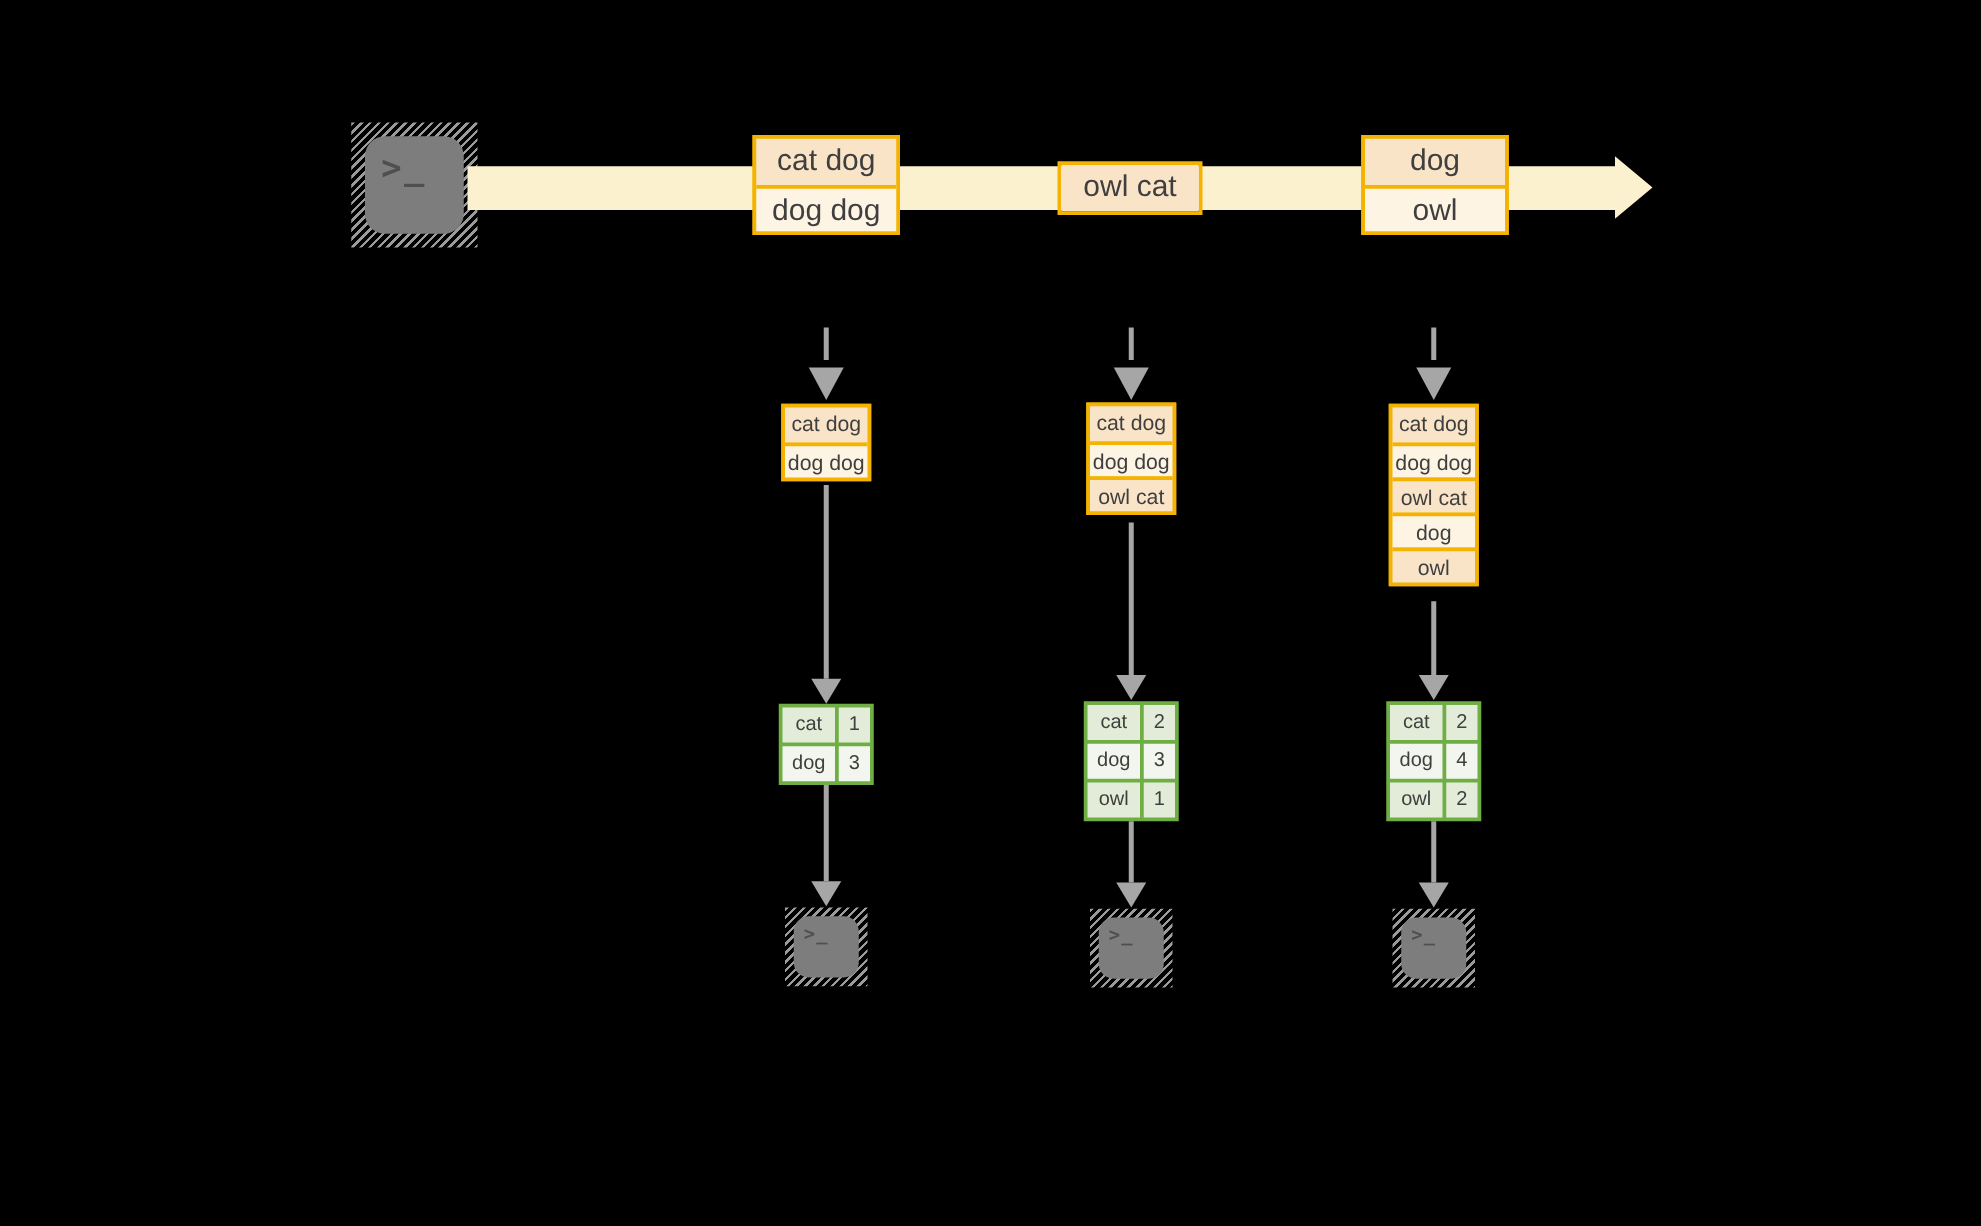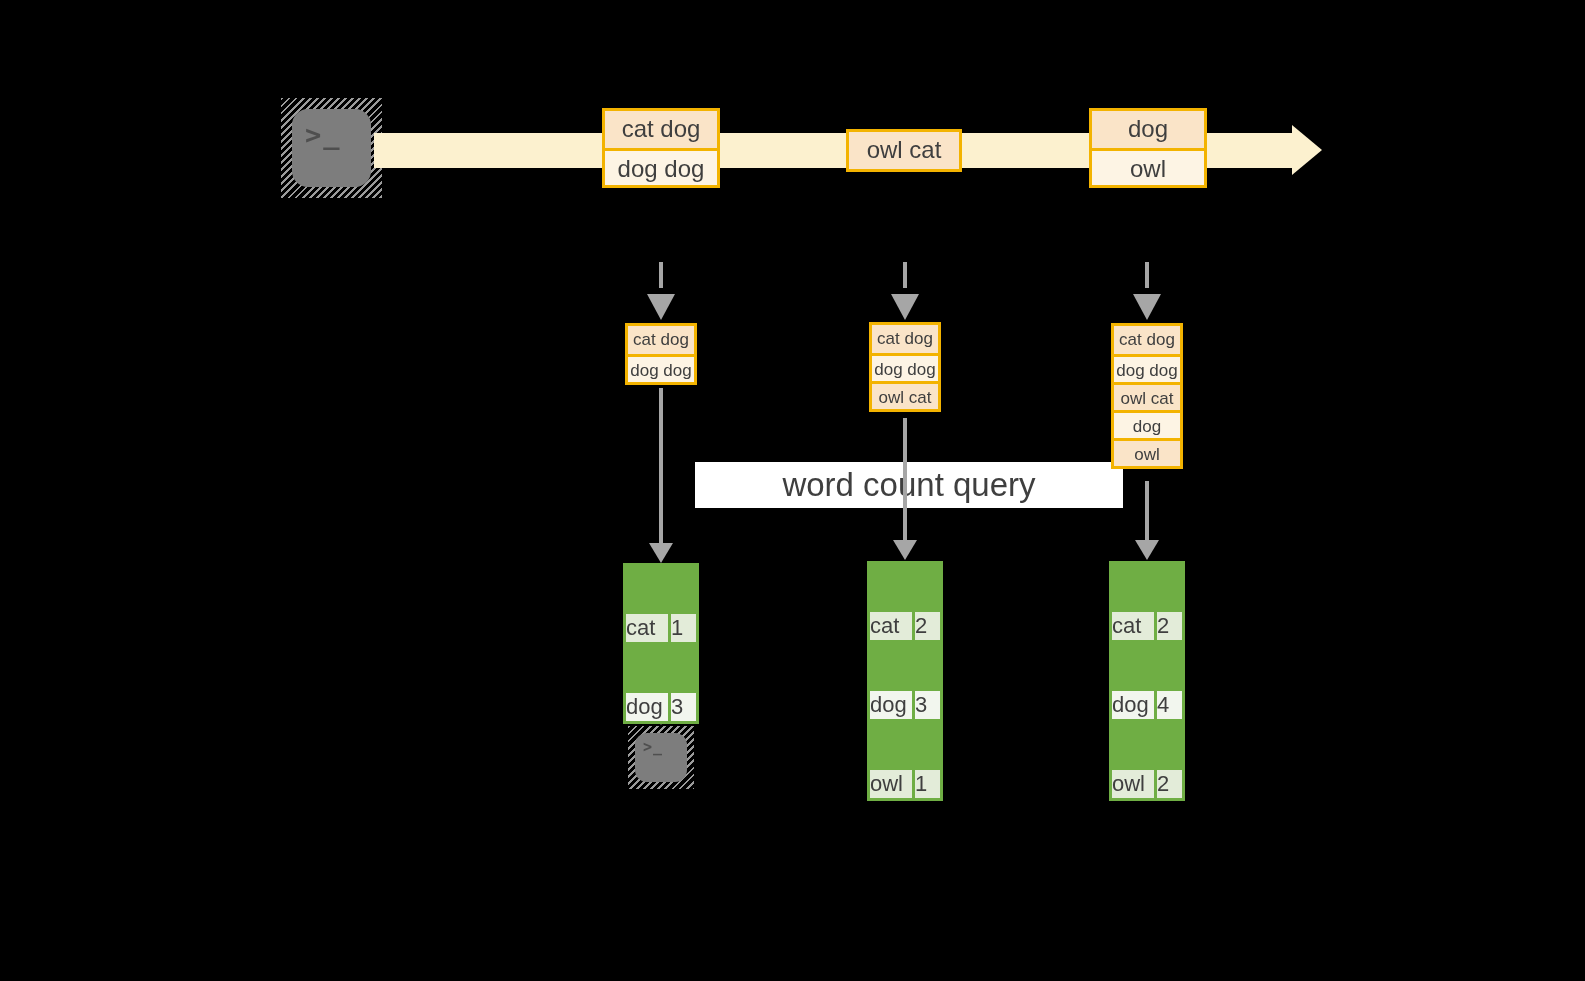--- a/index.html
+++ b/index.html
@@ -55,21 +55,21 @@
     border-left:14px solid transparent;border-right:14px solid transparent;border-top:26px solid var(--arrow-gray);}
   .vhead.small{border-left:12px solid transparent;border-right:12px solid transparent;border-top:20px solid var(--arrow-gray);}
 
   
   .query-label{position:absolute;left:695px;top:462px;width:428px;height:46px;z-index:2;
     background:var(--label-bg);color:var(--text-dark);font-size:33px;line-height:46px;text-align:center;}
 
   
   .gtable{position:absolute;width:76px;background:var(--green-border);padding:3px;z-index:4;
     display:grid;grid-template-columns:42px 25px;gap:3px;}
-  .gcell{height:28px;line-height:28px;font-size:22px;color:var(--text-dark);margin-top:48px;}
+  .gcell{height:28px;line-height:28px;text-align:center;font-size:16px;color:var(--text-dark);}
   .ca{background:var(--green-cell-a);}
   .cb{background:var(--green-cell-b);}
 </style>
 </head>
 <body>
 
 <div class="canvas">
 
   <div class="term term-src" style="left:281px;top:98px;width:101px;height:100px;">
     <div class="hatch-bg"></div>
@@ -110,21 +110,20 @@
     <div class="buf-row peach">owl cat</div>
   </div>
   <div class="buf-box" style="left:1111px;top:323px;width:72px;">
     <div class="buf-row peach">cat dog</div>
     <div class="buf-row cream">dog dog</div>
     <div class="buf-row peach">owl cat</div>
     <div class="buf-row cream">dog</div>
     <div class="buf-row peach">owl</div>
   </div>
 
-  <div class="query-label">word count query</div>
 
   <div class="vline" style="left:659px;top:388px;height:155px;"></div>
   <div class="vhead small" style="left:649px;top:543px;"></div>
   <div class="vline" style="left:903px;top:418px;height:122px;"></div>
   <div class="vhead small" style="left:893px;top:540px;"></div>
   <div class="vline" style="left:1145px;top:481px;height:59px;"></div>
   <div class="vhead small" style="left:1135px;top:540px;"></div>
 
   <div class="gtable" style="left:623px;top:563px;">
     <div class="gcell ca">cat</div>

